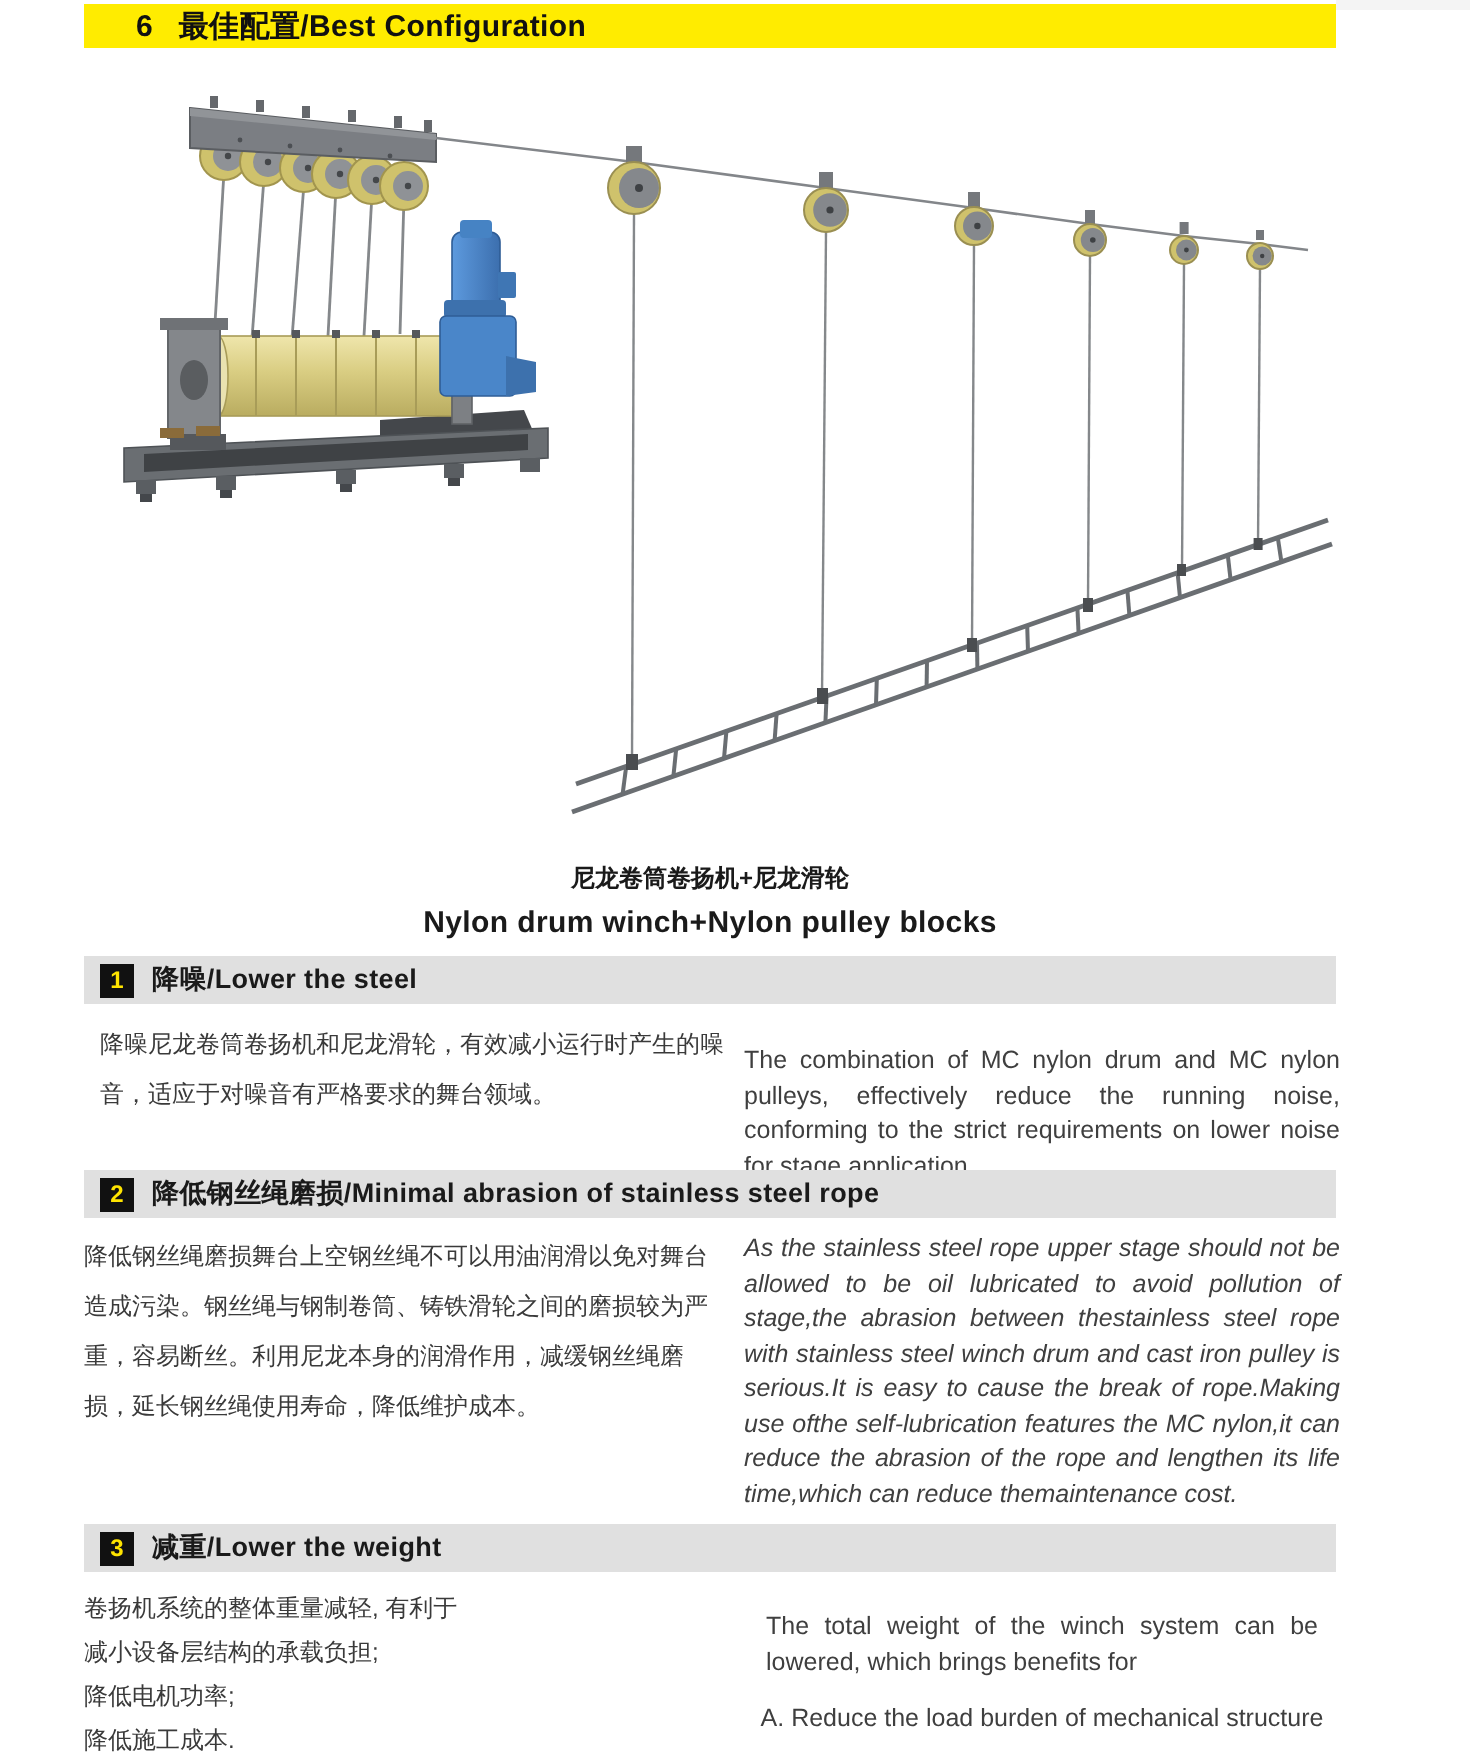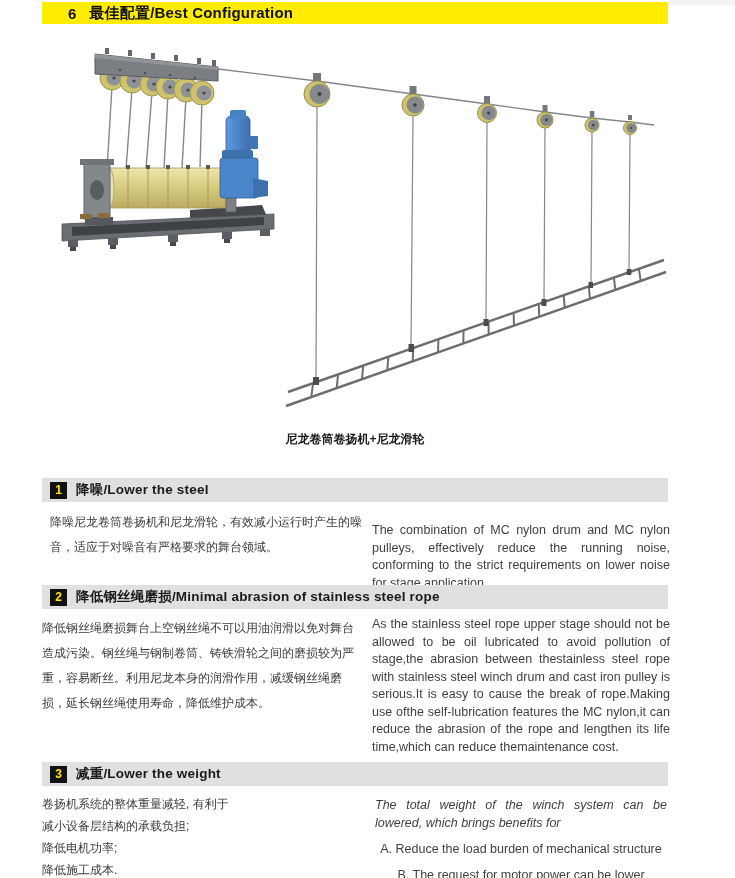--- a/index.html
+++ b/index.html
@@ -17,24 +17,24 @@
   .sec-bar{position:absolute;left:42px;width:626px;height:24px;background:#e0e0e0;
            display:flex;align-items:center;}
   .sb1{top:478px;} .sb2{top:585px;} .sb3{top:762px;}
   .badge{display:inline-block;width:17px;height:17px;margin-left:8px;background:#111111;
          color:#ffe400;font-size:12px;font-weight:bold;text-align:center;line-height:17px;}
   .sec-title{margin-left:9px;font-size:13.5px;font-weight:bold;color:#1a1a1a;letter-spacing:.2px;}
   .col{position:absolute;}
   .zh{left:42px;width:316px;font-size:12px;line-height:25px;color:#3a3a3a;}
   .en{left:372px;width:298px;font-size:12.5px;line-height:17.5px;color:#3f3f3f;text-align:justify;}
   .r1{top:510px;margin-left:8px;} .r1en{top:507px;margin-top:15px;}
-  .r2{top:616px;} .r2en{top:616px;}
+  .r2{top:616px;} .r2en{top:616px;font-style:italic;}
   .r3{top:794px;line-height:21px;} .r3en{top:794px;}
   .zline{line-height:21px;margin-bottom:1px;}
-  .en-intro{margin:3px;font-style:italic;}
+  .en-intro{margin:11px;}
   .en-item{margin-top:9px;text-align:center;}
   .en-item + .en-item{margin-top:8px;}
 </style>
 </head>
 <body>
 
 <div class="page">
 
   <div class="top-strip"></div>
 
@@ -237,20 +237,21 @@
           <rect x="174" y="211" width="6" height="4" fill="#44474b"></rect>
         <rect x="35" y="189" width="28" height="8" fill="#55585c"></rect>
         <rect x="30" y="186" width="12" height="5" fill="#8a6b3a"></rect>
           <rect x="48" y="185" width="12" height="5" fill="#8a6b3a"></rect>
       </g>
     </g>
   </svg>
 
   <div class="caption">
     <div class="cap-zh">尼龙卷筒卷扬机+尼龙滑轮</div>
+    <div class="cap-en">Nylon drum winch+Nylon pulley blocks</div>
   </div>
 
   <div class="sec-bar sb1">
     <span class="badge">1</span>
     <span class="sec-title">降噪/Lower the steel</span>
   </div>
   <div class="col zh r1">降噪尼龙卷筒卷扬机和尼龙滑轮，有效减小运行时产生的噪音，适应于对噪音有严格要求的舞台领域。</div>
   <div class="col en r1en">The combination of MC nylon drum and MC nylon pulleys, effectively reduce the running noise, conforming to the strict requirements on lower noise for stage application.</div>
 
   <div class="sec-bar sb2">

